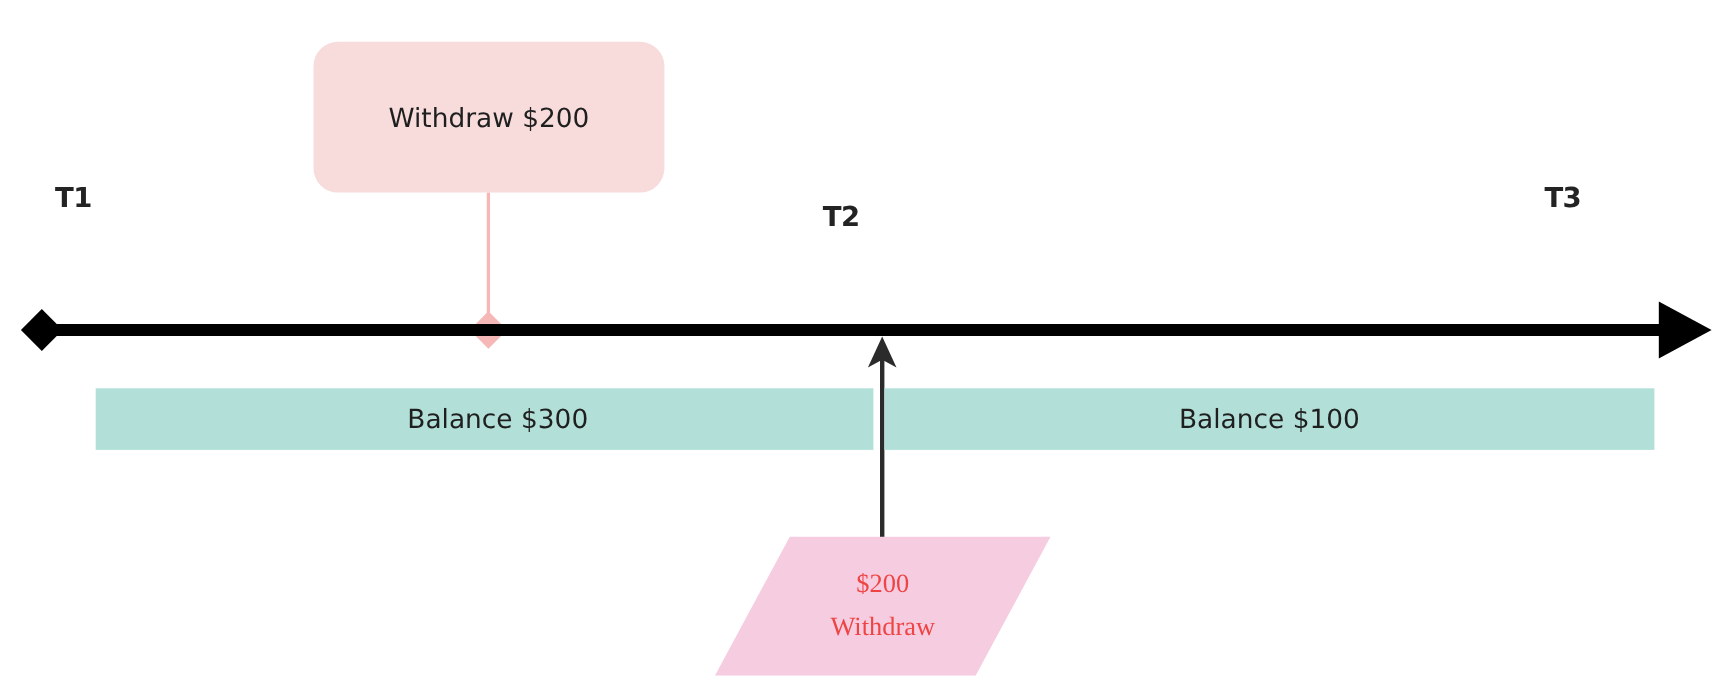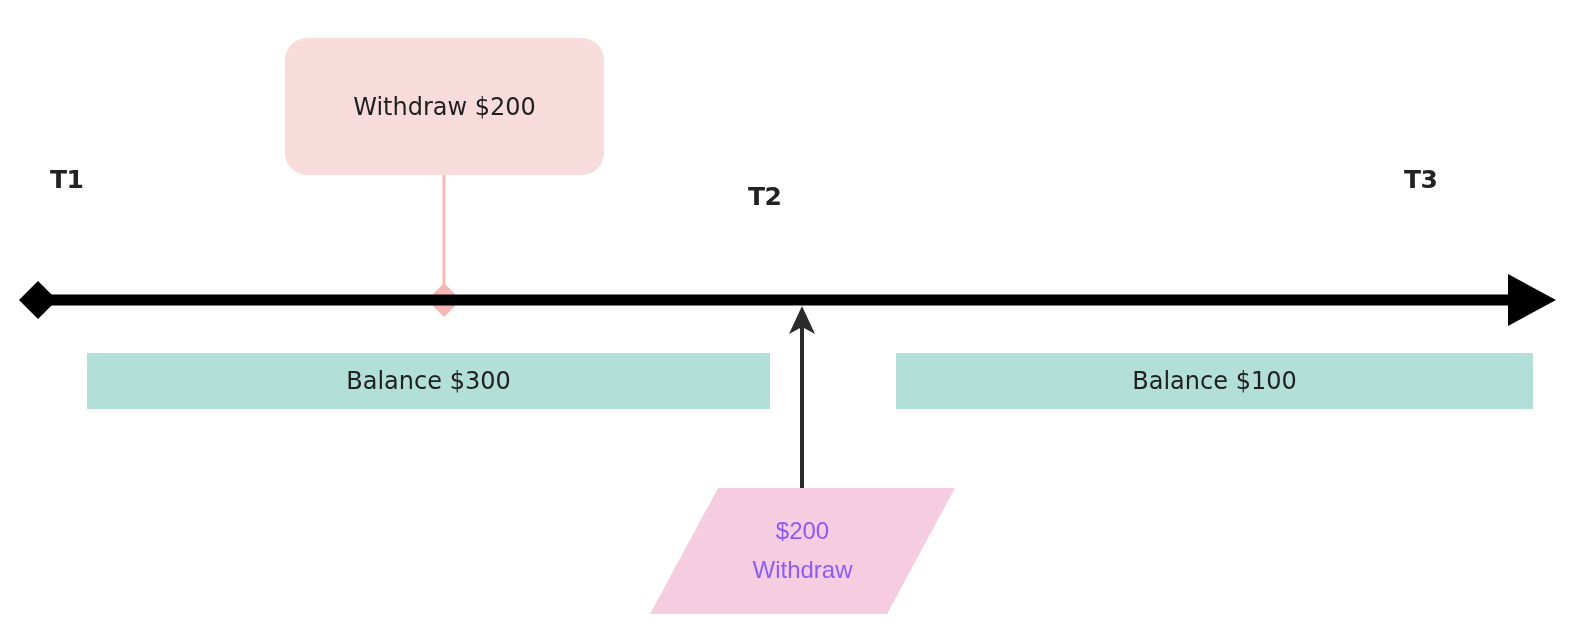--- a/index.html
+++ b/index.html
@@ -51,22 +51,22 @@
   }
 
   .balance-bar {
     position: absolute;
     height: 56px;
     background: #B2E0D8;
     display: flex;
     align-items: center;
     justify-content: center;
   }
-  #balance-bar-1 { left: 87px;  top: 353px; width: 683px; }
-  #balance-bar-2 { left: 896px; top: 353px; width: 637px; }
+  #balance-bar-1 { left: 87px;  top: 353px; width: 683px; padding-left: 24px; }
+  #balance-bar-2 { left: 804px; top: 353px; width: 700px; }
   .balance-bar .bar-text {
     font-family: "DejaVu Sans", sans-serif;
     font-size: 24px;
     color: #1f1f1f;
     white-space: nowrap;
   }
 
   #note-withdrawn {
     position: absolute;
     left: 650px;
@@ -77,23 +77,23 @@
   #note-withdrawn .note-text {
     position: absolute;
     left: 0;
     top: 0;
     width: 305px;
     height: 126px;
     display: flex;
     flex-direction: column;
     align-items: center;
     justify-content: center;
-    font-family: Liberation Sans, sans-serif;
+    font-family: Liberation Serif, serif;
     font-size: 24px;
-    color: #8b5cf6;
+    color: #ef4444;
     line-height: 1.62;
     text-align: center;
     pointer-events: none;
   }
   svg.layer {
     position: absolute;
     left: 0;
     top: 0;
   }
 </style>

